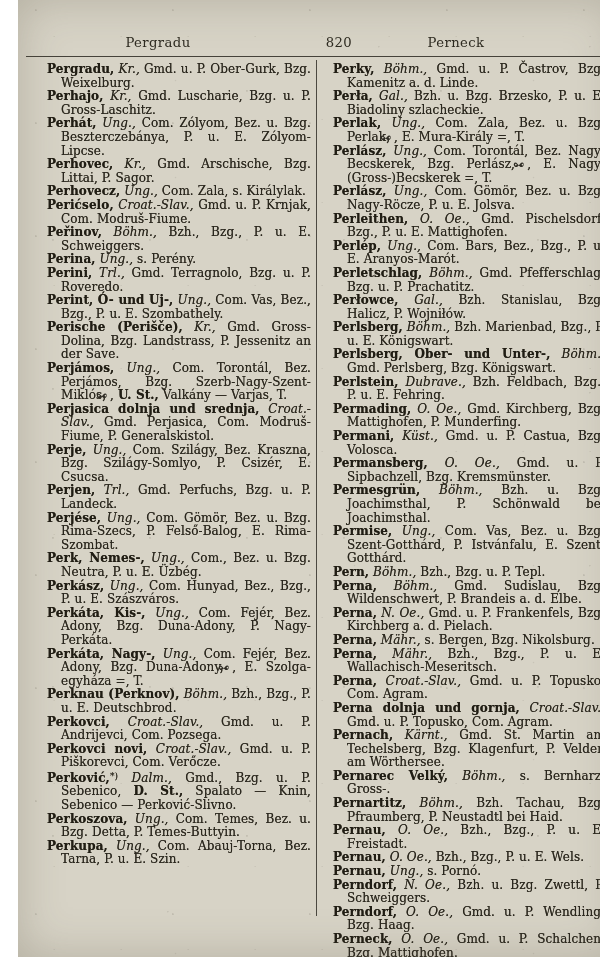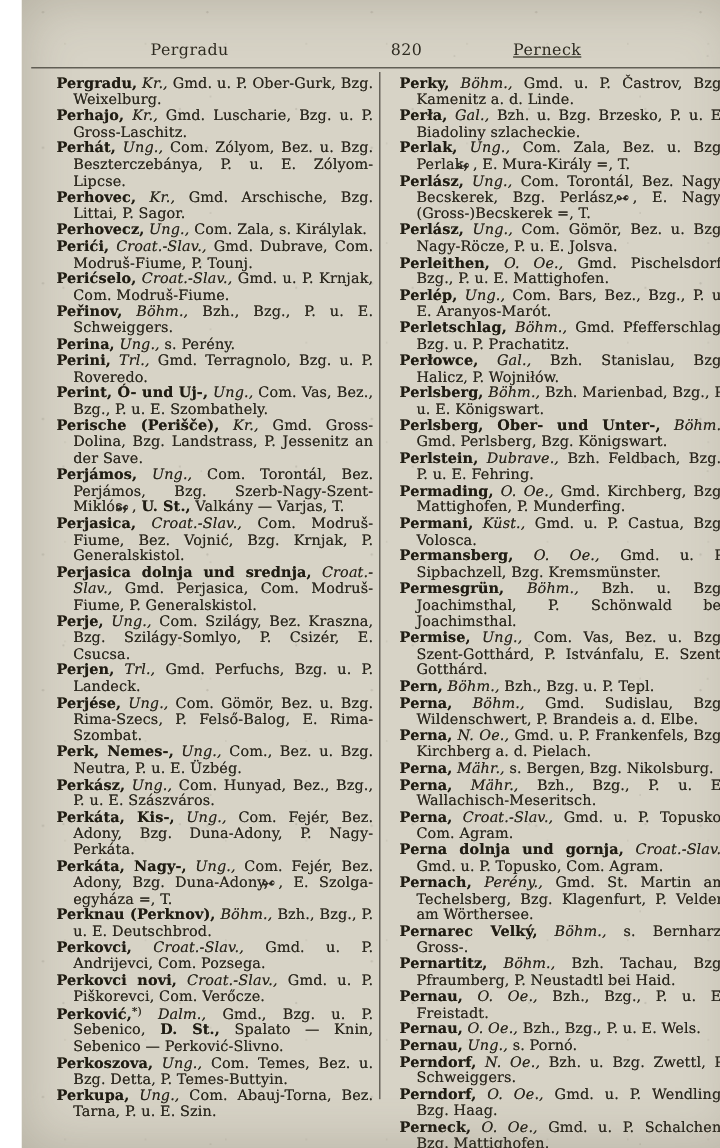--- a/index.html
+++ b/index.html
@@ -21,21 +21,21 @@
   }
   .page::after{
     content:"";position:absolute;inset:0;pointer-events:none;
     box-shadow:inset 0 0 46px rgba(90,84,66,.28);
   }
 
   .header{position:absolute;top:35px;left:0;width:600px;height:18px;
     font-size:13.2px;letter-spacing:.4px;color:#2e2b21;}
   .header .ht-left{position:absolute;left:60px;width:160px;text-align:center;}
   .header .ht-num{position:absolute;left:262px;width:72px;text-align:right;}
-  .header .ht-right{position:absolute;left:358px;width:160px;text-align:center;text-decoration:underline;}
+  .header .ht-right{position:absolute;left:358px;width:160px;text-align:center;}
 
   .header-rule{position:absolute;top:56px;left:8px;width:584px;height:0;
     border-top:1.6px solid #45423a;}
   .column-divider{position:absolute;top:60px;left:298px;width:1.4px;height:856px;
     background:#4b4840;}
 
   .col{position:absolute;top:63px;}
   .col-left{left:29px;width:264px;}
   .col-right{left:315px;width:272px;}
 
@@ -65,33 +65,31 @@
 
   <div class="header-rule"></div>
   <div class="column-divider"></div>
 
   <div class="col col-left">
       <p class="entry"><span class="seg-b">Pergradu,</span><span class="seg-i"> Kr.,</span><span class="seg-r"> Gmd. u. P. Ober-Gurk, Bzg. Weixelburg.</span></p>
       <p class="entry"><span class="seg-b">Perhajo,</span><span class="seg-i"> Kr.,</span><span class="seg-r"> Gmd. Luscharie, Bzg. u. P. Gross-Laschitz.</span></p>
       <p class="entry"><span class="seg-b">Perhát,</span><span class="seg-i"> Ung.,</span><span class="seg-r"> Com. Zólyom, Bez. u. Bzg. Beszterczebánya, P. u. E. Zólyom-Lipcse.</span></p>
       <p class="entry"><span class="seg-b">Perhovec,</span><span class="seg-i"> Kr.,</span><span class="seg-r"> Gmd. Arschische, Bzg. Littai, P. Sagor.</span></p>
       <p class="entry"><span class="seg-b">Perhovecz,</span><span class="seg-i"> Ung.,</span><span class="seg-r"> Com. Zala, s. Királylak.</span></p>
-      <p class="entry"><span class="seg-b">Perići,</span><span class="seg-i"> Croat.-Slav.,</span><span class="seg-r"> Gmd. Dubrave, Com. Modruš-Fiume, P. Tounj.</span></p>
       <p class="entry"><span class="seg-b">Perićselo,</span><span class="seg-i"> Croat.-Slav.,</span><span class="seg-r"> Gmd. u. P. Krnjak, Com. Modruš-Fiume.</span></p>
       <p class="entry"><span class="seg-b">Peřinov,</span><span class="seg-i"> Böhm.,</span><span class="seg-r"> Bzh., Bzg., P. u. E. Schweiggers.</span></p>
       <p class="entry"><span class="seg-b">Perina,</span><span class="seg-i"> Ung.,</span><span class="seg-r"> s. Perény.</span></p>
       <p class="entry"><span class="seg-b">Perini,</span><span class="seg-i"> Trl.,</span><span class="seg-r"> Gmd. Terragnolo, Bzg. u. P. Roveredo.</span></p>
       <p class="entry"><span class="seg-b">Perint, Ó- und Uj-,</span><span class="seg-i"> Ung.,</span><span class="seg-r"> Com. Vas, Bez., Bzg., P. u. E. Szombathely.</span></p>
       <p class="entry"><span class="seg-b">Perische (Perišče),</span><span class="seg-i"> Kr.,</span><span class="seg-r"> Gmd. Gross-Dolina, Bzg. Landstrass, P. Jessenitz an der Save.</span></p>
       <p class="entry"><span class="seg-b">Perjámos,</span><span class="seg-i"> Ung.,</span><span class="seg-r"> Com. Torontál, Bez. Perjámos, Bzg. Szerb-Nagy-Szent-Miklós, </span><span class="posthorn"><svg width="13" height="8" viewBox="0 0 18 10" xmlns="http://www.w3.org/2000/svg">
             <path d="M3.4 1.6 C1.2 1.6 .5 4.4 1.5 6.2 C2.5 8.1 5 8.5 6.4 7.1 L8 5.6 9.6 7.1 C11 8.5 13.5 8.1 14.5 6.2 C15.5 4.4 14.8 1.6 12.6 1.6 C10.8 1.6 10 3.4 9 4.4 L8 5.4 7 4.4 C6 3.4 5.2 1.6 3.4 1.6 Z" fill="#2e2b23"></path>
             <circle cx="3.9" cy="4.5" r="1.1" fill="#d7d3c6"></circle>
             <circle cx="13.1" cy="4.5" r="1.1" fill="#d7d3c6"></circle>
           </svg></span><span class="seg-r">, </span><span class="seg-b">U. St.,</span><span class="seg-r"> Valkány — Varjas, T.</span></p>
-      <p class="entry"><span class="seg-b">Perjasica,</span><span class="seg-i"> Croat.-Slav.,</span><span class="seg-r"> Com. Modruš-Fiume, Bez. Vojnić, Bzg. Krnjak, P. Generalskistol.</span></p>
       <p class="entry"><span class="seg-b">Perjasica dolnja und srednja,</span><span class="seg-i"> Croat.-Slav.,</span><span class="seg-r"> Gmd. Perjasica, Com. Modruš-Fiume, P. Generalskistol.</span></p>
       <p class="entry"><span class="seg-b">Perje,</span><span class="seg-i"> Ung.,</span><span class="seg-r"> Com. Szilágy, Bez. Kraszna, Bzg. Szilágy-Somlyo, P. Csizér, E. Csucsa.</span></p>
       <p class="entry"><span class="seg-b">Perjen,</span><span class="seg-i"> Trl.,</span><span class="seg-r"> Gmd. Perfuchs, Bzg. u. P. Landeck.</span></p>
       <p class="entry"><span class="seg-b">Perjése,</span><span class="seg-i"> Ung.,</span><span class="seg-r"> Com. Gömör, Bez. u. Bzg. Rima-Szecs, P. Felső-Balog, E. Rima-Szombat.</span></p>
       <p class="entry"><span class="seg-b">Perk, Nemes-,</span><span class="seg-i"> Ung.,</span><span class="seg-r"> Com., Bez. u. Bzg. Neutra, P. u. E. Üzbég.</span></p>
       <p class="entry"><span class="seg-b">Perkász,</span><span class="seg-i"> Ung.,</span><span class="seg-r"> Com. Hunyad, Bez., Bzg., P. u. E. Szászváros.</span></p>
       <p class="entry"><span class="seg-b">Perkáta, Kis-,</span><span class="seg-i"> Ung.,</span><span class="seg-r"> Com. Fejér, Bez. Adony, Bzg. Duna-Adony, P. Nagy-Perkáta.</span></p>
       <p class="entry"><span class="seg-b">Perkáta, Nagy-,</span><span class="seg-i"> Ung.,</span><span class="seg-r"> Com. Fejér, Bez. Adony, Bzg. Duna-Adony, </span><span class="posthorn"><svg width="13" height="8" viewBox="0 0 18 10" xmlns="http://www.w3.org/2000/svg">
             <path d="M3.4 1.6 C1.2 1.6 .5 4.4 1.5 6.2 C2.5 8.1 5 8.5 6.4 7.1 L8 5.6 9.6 7.1 C11 8.5 13.5 8.1 14.5 6.2 C15.5 4.4 14.8 1.6 12.6 1.6 C10.8 1.6 10 3.4 9 4.4 L8 5.4 7 4.4 C6 3.4 5.2 1.6 3.4 1.6 Z" fill="#2e2b23"></path>
             <circle cx="3.9" cy="4.5" r="1.1" fill="#d7d3c6"></circle>
@@ -131,21 +129,21 @@
       <p class="entry"><span class="seg-b">Permansberg,</span><span class="seg-i"> O. Oe.,</span><span class="seg-r"> Gmd. u. P. Sipbachzell, Bzg. Kremsmünster.</span></p>
       <p class="entry"><span class="seg-b">Permesgrün,</span><span class="seg-i"> Böhm.,</span><span class="seg-r"> Bzh. u. Bzg. Joachimsthal, P. Schönwald bei Joachimsthal.</span></p>
       <p class="entry"><span class="seg-b">Permise,</span><span class="seg-i"> Ung.,</span><span class="seg-r"> Com. Vas, Bez. u. Bzg. Szent-Gotthárd, P. Istvánfalu, E. Szent-Gotthárd.</span></p>
       <p class="entry"><span class="seg-b">Pern,</span><span class="seg-i"> Böhm.,</span><span class="seg-r"> Bzh., Bzg. u. P. Tepl.</span></p>
       <p class="entry"><span class="seg-b">Perna,</span><span class="seg-i"> Böhm.,</span><span class="seg-r"> Gmd. Sudislau, Bzg. Wildenschwert, P. Brandeis a. d. Elbe.</span></p>
       <p class="entry"><span class="seg-b">Perna,</span><span class="seg-i"> N. Oe.,</span><span class="seg-r"> Gmd. u. P. Frankenfels, Bzg. Kirchberg a. d. Pielach.</span></p>
       <p class="entry"><span class="seg-b">Perna,</span><span class="seg-i"> Mähr.,</span><span class="seg-r"> s. Bergen, Bzg. Nikolsburg.</span></p>
       <p class="entry"><span class="seg-b">Perna,</span><span class="seg-i"> Mähr.,</span><span class="seg-r"> Bzh., Bzg., P. u. E. Wallachisch-Meseritsch.</span></p>
       <p class="entry"><span class="seg-b">Perna,</span><span class="seg-i"> Croat.-Slav.,</span><span class="seg-r"> Gmd. u. P. Topusko, Com. Agram.</span></p>
       <p class="entry"><span class="seg-b">Perna dolnja und gornja,</span><span class="seg-i"> Croat.-Slav.,</span><span class="seg-r"> Gmd. u. P. Topusko, Com. Agram.</span></p>
-      <p class="entry"><span class="seg-b">Pernach,</span><span class="seg-i"> Perény.,</span><span class="seg-r"> Gmd. St. Martin am Techelsberg, Bzg. Klagenfurt, P. Velden am Wörthersee.</span></p>
+      <p class="entry"><span class="seg-b">Pernach,</span><span class="seg-i"> Kärnt.,</span><span class="seg-r"> Gmd. St. Martin am Techelsberg, Bzg. Klagenfurt, P. Velden am Wörthersee.</span></p>
       <p class="entry"><span class="seg-b">Pernarec Velký,</span><span class="seg-i"> Böhm.,</span><span class="seg-r"> s. Bernharz, Gross-.</span></p>
       <p class="entry"><span class="seg-b">Pernartitz,</span><span class="seg-i"> Böhm.,</span><span class="seg-r"> Bzh. Tachau, Bzg. Pfraumberg, P. Neustadtl bei Haid.</span></p>
       <p class="entry"><span class="seg-b">Pernau,</span><span class="seg-i"> O. Oe.,</span><span class="seg-r"> Bzh., Bzg., P. u. E. Freistadt.</span></p>
       <p class="entry"><span class="seg-b">Pernau,</span><span class="seg-i"> O. Oe.,</span><span class="seg-r"> Bzh., Bzg., P. u. E. Wels.</span></p>
       <p class="entry"><span class="seg-b">Pernau,</span><span class="seg-i"> Ung.,</span><span class="seg-r"> s. Pornó.</span></p>
       <p class="entry"><span class="seg-b">Perndorf,</span><span class="seg-i"> N. Oe.,</span><span class="seg-r"> Bzh. u. Bzg. Zwettl, P. Schweiggers.</span></p>
       <p class="entry"><span class="seg-b">Perndorf,</span><span class="seg-i"> O. Oe.,</span><span class="seg-r"> Gmd. u. P. Wendling, Bzg. Haag.</span></p>
       <p class="entry"><span class="seg-b">Perneck,</span><span class="seg-i"> O. Oe.,</span><span class="seg-r"> Gmd. u. P. Schalchen, Bzg. Mattighofen.</span></p>
     </div>
 

